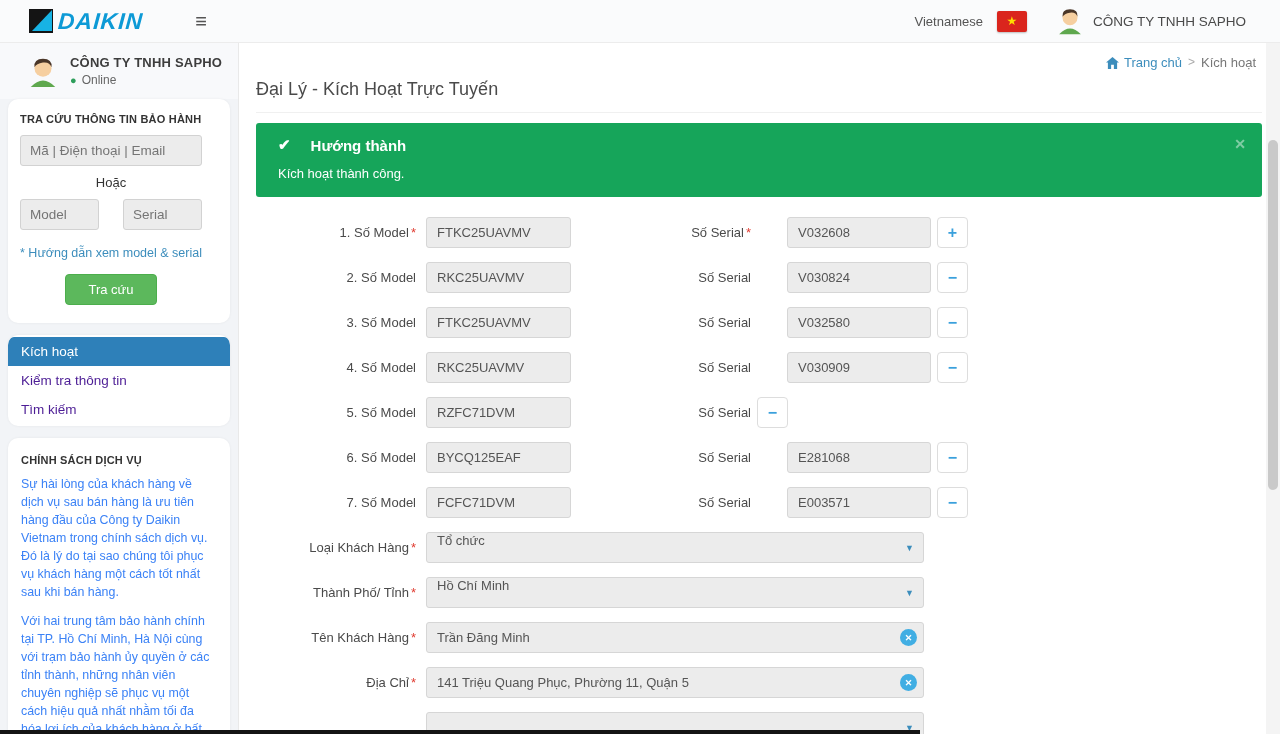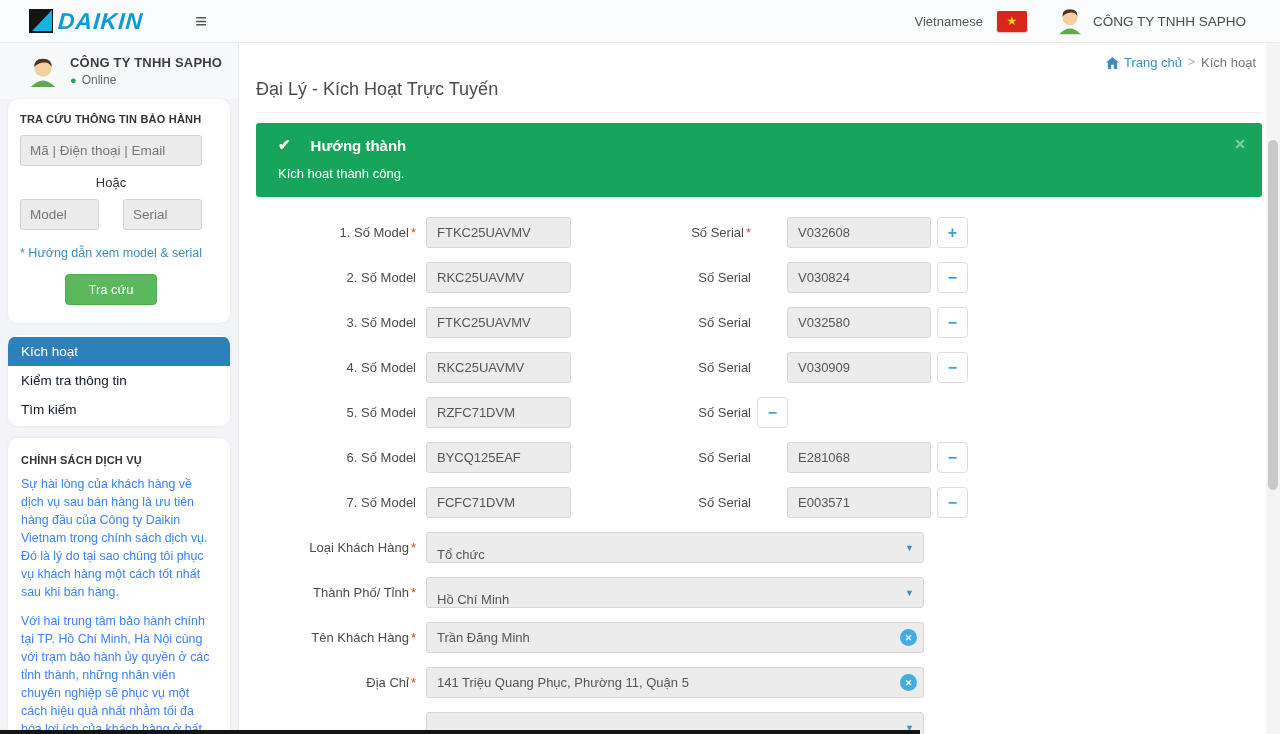--- a/index.html
+++ b/index.html
@@ -39,21 +39,21 @@
   .side-input::placeholder { color:#757575; opacity:1; }
   .or-label { text-align:center; font-size:13px; color:#333; margin:9px 0; }
   .ms-row { display:flex; gap:24px; }
   .ms-row .side-input { width:50%; }
   .guide-link { display:block; text-align:center; font-size:12.5px; color:#3c8dbc;
     margin:16px 0 14px 0; text-decoration:none; cursor:pointer; }
   .btn-green { display:block; margin:4px auto 2px auto; background:#5cb85c; border:1px solid #4cae4c;
     color:#fff; font-size:13px; padding:7px 22px; border-radius:4px; cursor:pointer;
     font-family:"Liberation Sans", sans-serif; }
   .nav-card { padding:2px 0; overflow:hidden; }
-  .nav-item { font-size:13.5px; color:#0f172a; padding:7px 13px; cursor:pointer; }
+  .nav-item { font-size:13.5px; color:#4c1d95; padding:7px 13px; cursor:pointer; }
   .nav-item.active { background:#2e80b9; color:#fff; border-radius:6px 6px 0 0; }
   .policy-card { padding:14px 13px 10px 13px; }
   .policy-text { font-size:12.4px; color:#3b82f6; line-height:1.45; margin-bottom:11px; }
 
   
   .main { position:absolute; top:43px; left:238px; width:1028px; bottom:0; background:#fff;
     border-left:1px solid #e9e9e9; padding:12px 4px 0 17px; overflow:hidden; }
   .breadcrumb { display:flex; justify-content:flex-end; align-items:flex-start; gap:6px;
     font-size:13px; margin-right:6px; }
   .bc-home { color:#3c8dbc; cursor:pointer; display:flex; align-items:center; gap:5px; }
@@ -76,21 +76,21 @@
   .lbl2 { width:180px; text-align:right; }
   .req { color:#e03c31; margin-left:2px; }
   .inp { height:31px; background:#ececec; border:1px solid #d6d6d6; border-radius:3px;
     font-size:13px; color:#555; padding:0 10px; font-family:"Liberation Sans", sans-serif; }
   .inp-model { width:145px; margin-left:10px; }
   .inp-serial { width:144px; margin-left:36px; }
   .row-btn { width:31px; height:31px; margin-left:6px; background:#fff; border:1px solid #ddd;
     border-radius:4px; color:#3aa0dc; font-weight:bold; font-size:16px; line-height:1;
     display:flex; align-items:center; justify-content:center; cursor:pointer; }
   .select-box { width:498px; margin-left:10px; height:31px; background:#ececec;
-    border:1px solid #d6d6d6; border-radius:3px; display:flex; align-items:flex-end;
+    border:1px solid #d6d6d6; border-radius:3px; display:flex; align-items:flex-start;
     padding:0 17px 0 10px; font-size:13px; color:#555; position:relative; cursor:pointer; }
   .caret { position:absolute; right:9px; top:10px; color:#3c8dbc; font-size:9px; }
   .wide-wrap { position:relative; width:498px; margin-left:10px; }
   .inp-wide { width:100%; padding-right:30px; }
   .clear-ic { position:absolute; right:7px; top:7px; width:17px; height:17px; border-radius:50%;
     background:#41aee3; color:#fff; font-size:9px; font-weight:bold; display:flex;
     align-items:center; justify-content:center; cursor:pointer; }
 
   
   .scroll-track { position:absolute; top:43px; right:0; width:14px; bottom:0; background:#f4f4f4; z-index:6; }

